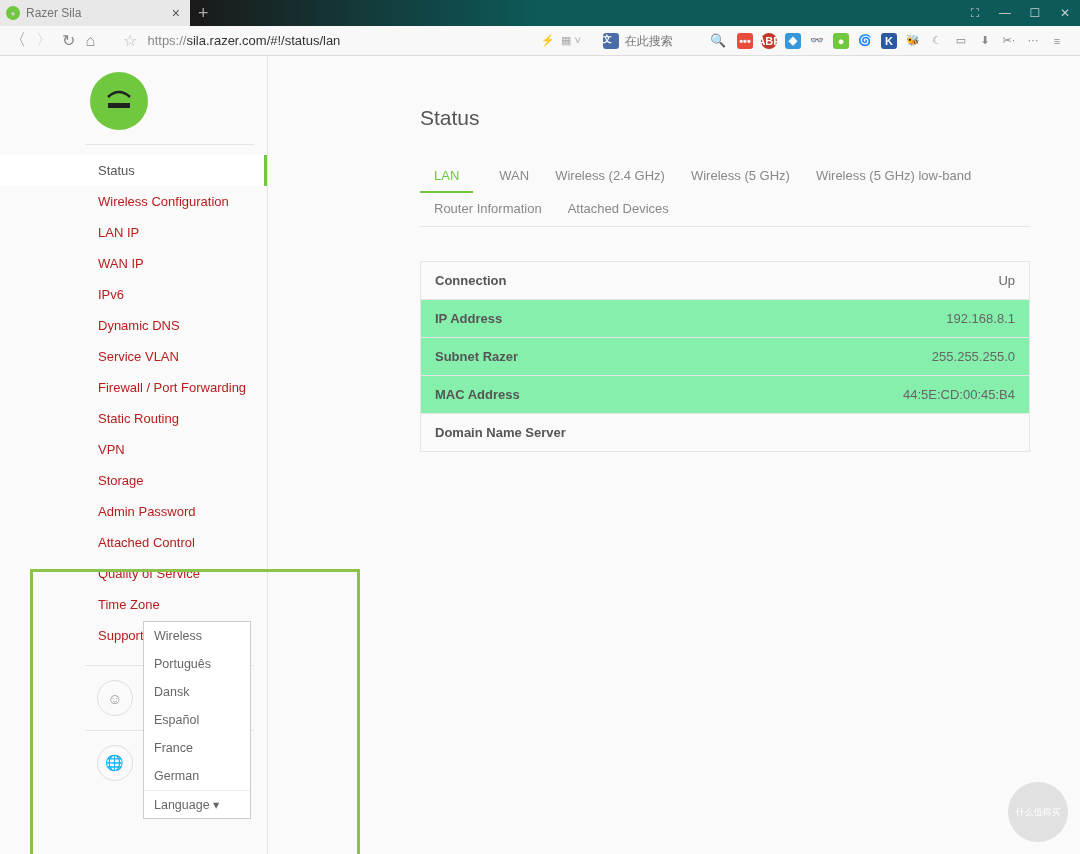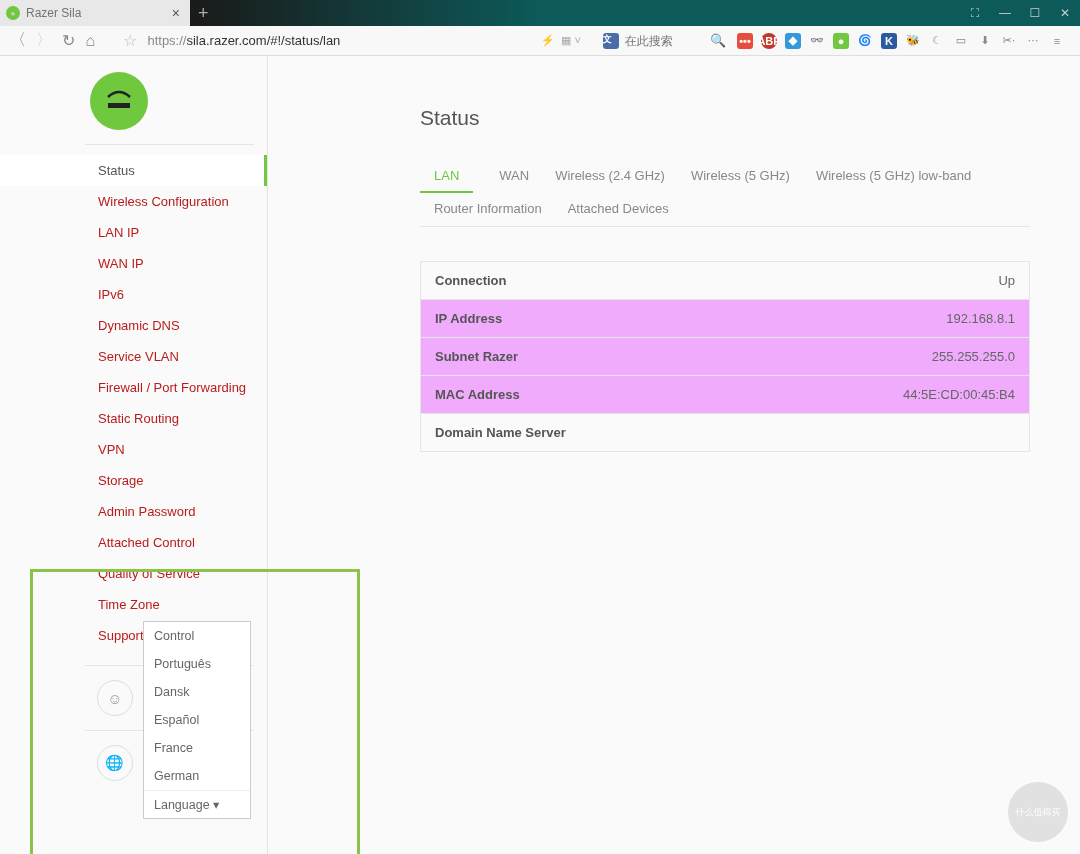--- a/index.html
+++ b/index.html
@@ -50,21 +50,21 @@
 
 .content { flex:1; padding:50px 50px 0 152px; }
 .page-title { font-size:21px; color:#555; font-weight:500; margin-bottom:30px; }
 .tabs { border-bottom:1px solid #e5e5e5; }
 .tab-row { display:flex; gap:26px; padding-bottom:0; }
 .tab-row span { font-size:13px; color:#888; padding:8px 0; cursor:default; }
 .tab-row span.active { color:#6fc83e; border-bottom:2px solid #6fc83e; font-weight:500; }
 .tab-row2 { display:flex; gap:26px; padding:8px 0 10px 14px; }
 .tab-row2 span { font-size:13px; color:#888; }
 
-.info-table { margin-top:34px; border:1px solid #e5e5e5; background:#f0abfc; }
+.info-table { margin-top:34px; border:1px solid #e5e5e5; background:#86efac; }
 .info-row { display:flex; justify-content:space-between; padding:11px 14px; border-bottom:1px solid #e5e5e5; font-size:13px; }
 .info-row:last-child { border-bottom:none; background:#fafafa; }
 .info-row:first-child { background:#fafafa; }
 .info-label { color:#555; font-weight:600; }
 .info-value { color:#666; }
 
 .watermark { position:fixed; right:12px; bottom:12px; width:60px; height:60px; border-radius:50%; background:rgba(200,200,200,0.5); display:flex; align-items:center; justify-content:center; color:#fff; font-size:9px; text-align:center; z-index:20; }
 </style>
 </head>
 <body>
@@ -147,21 +147,21 @@
       <div class="menu-item">Time Zone</div>
       <div class="menu-item">Support</div>
     </div>
     <div class="sep"></div>
     <div class="bicon">☺</div>
     <div class="sep"></div>
     <div class="bicon">🌐</div>
 
     <div class="lang-dropdown">
       <div class="lang-list">
-        <div>Control</div>
+        <div>Wireless</div>
         <div>Português</div>
         <div>Dansk</div>
         <div>Español</div>
         <div>France</div>
         <div>German</div>
       </div>
       <div class="lang-label">Language ▾</div>
     </div>
 
     <div class="highlight-box"></div>

